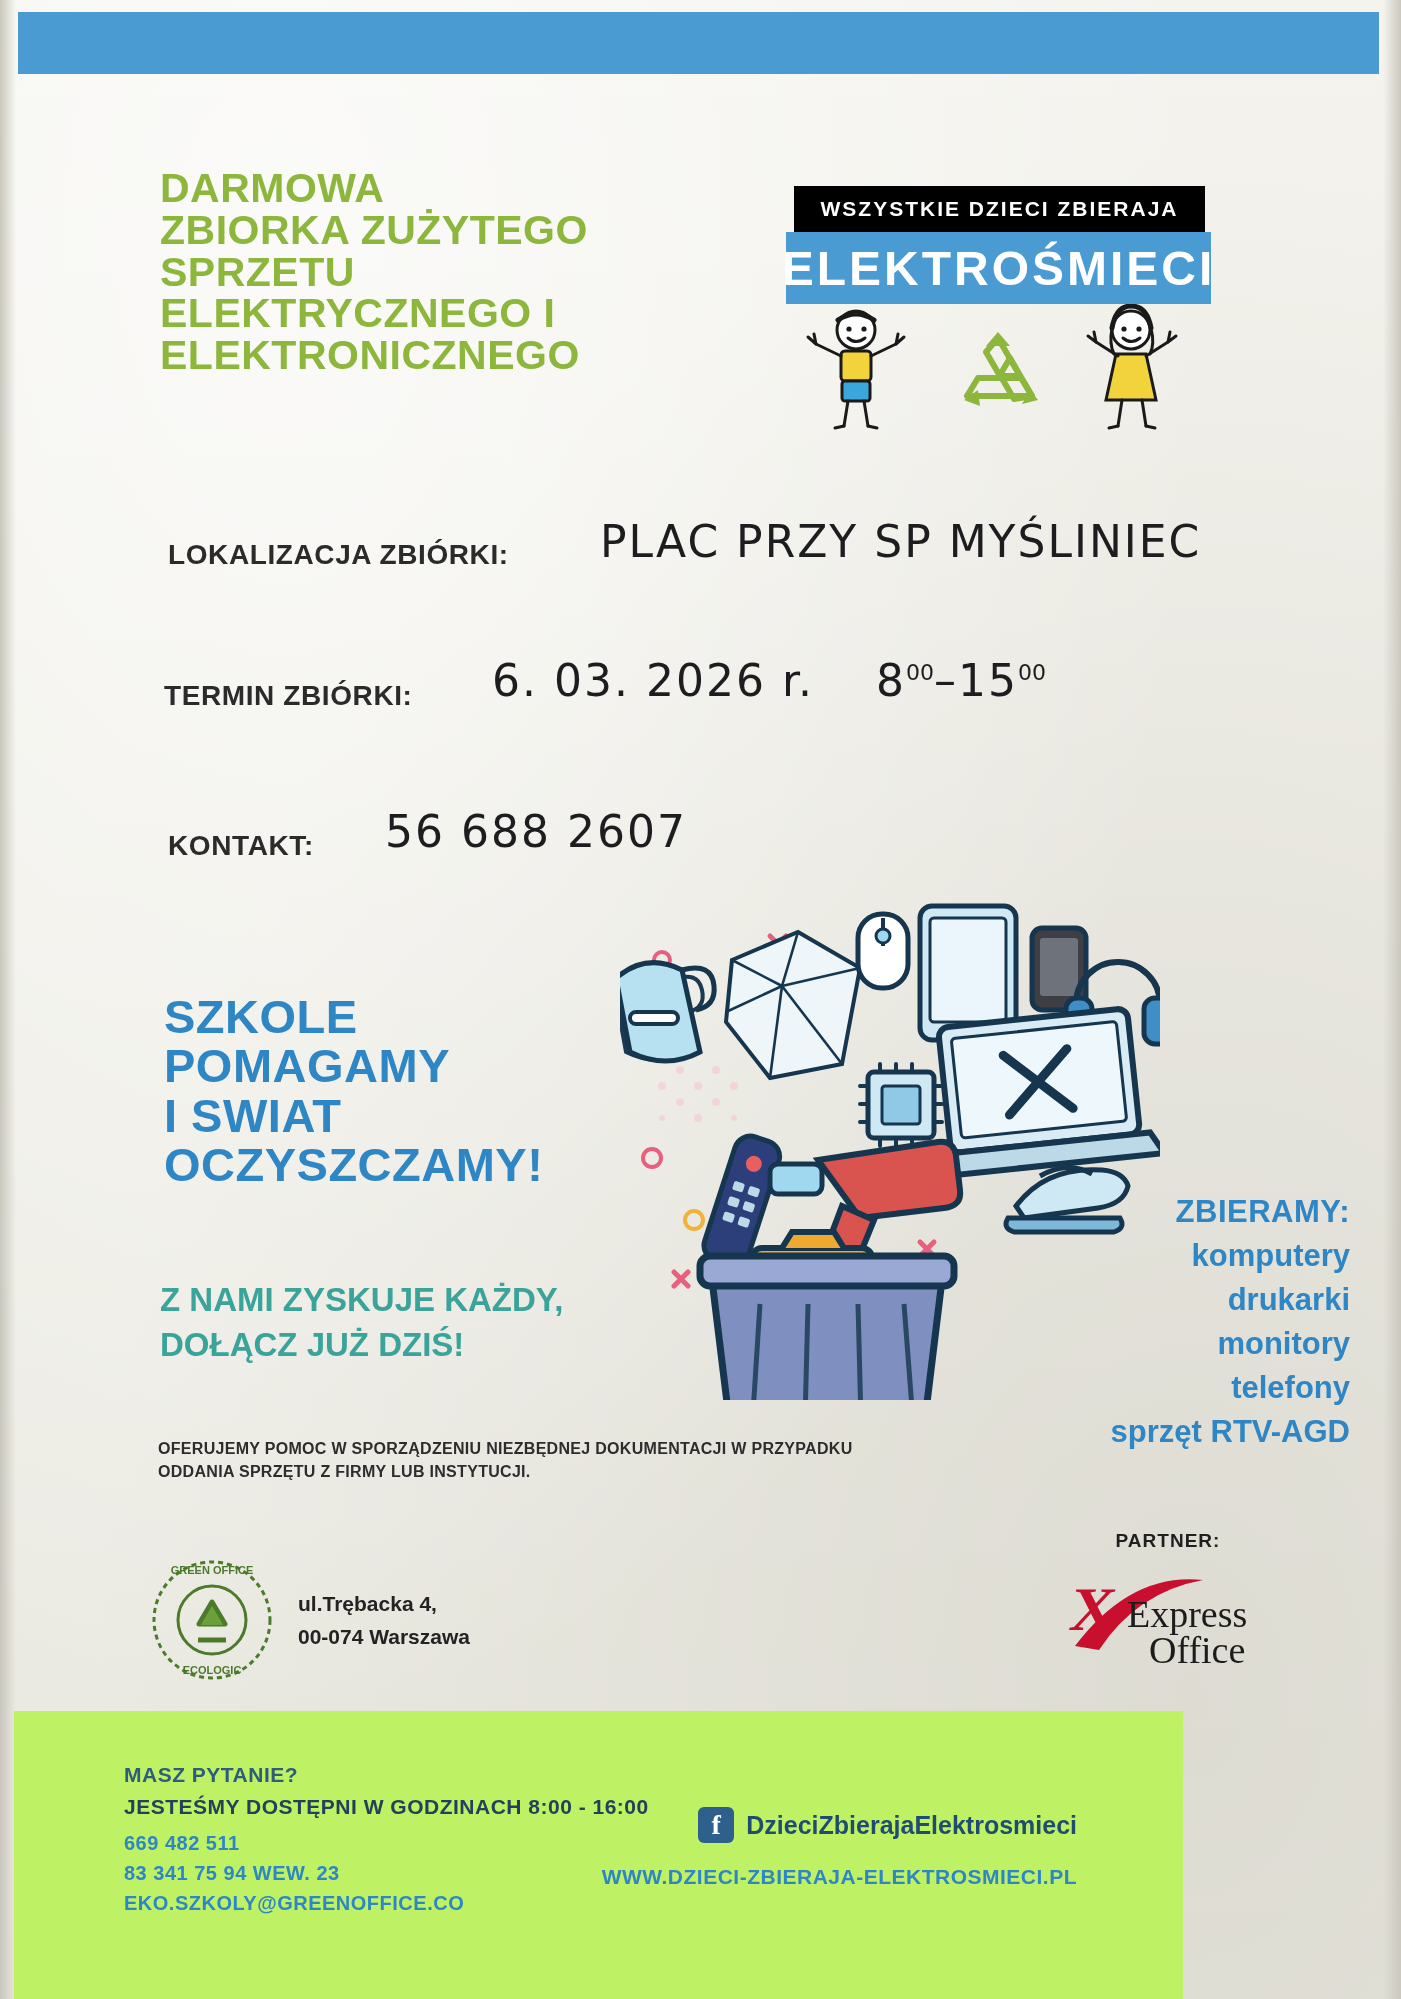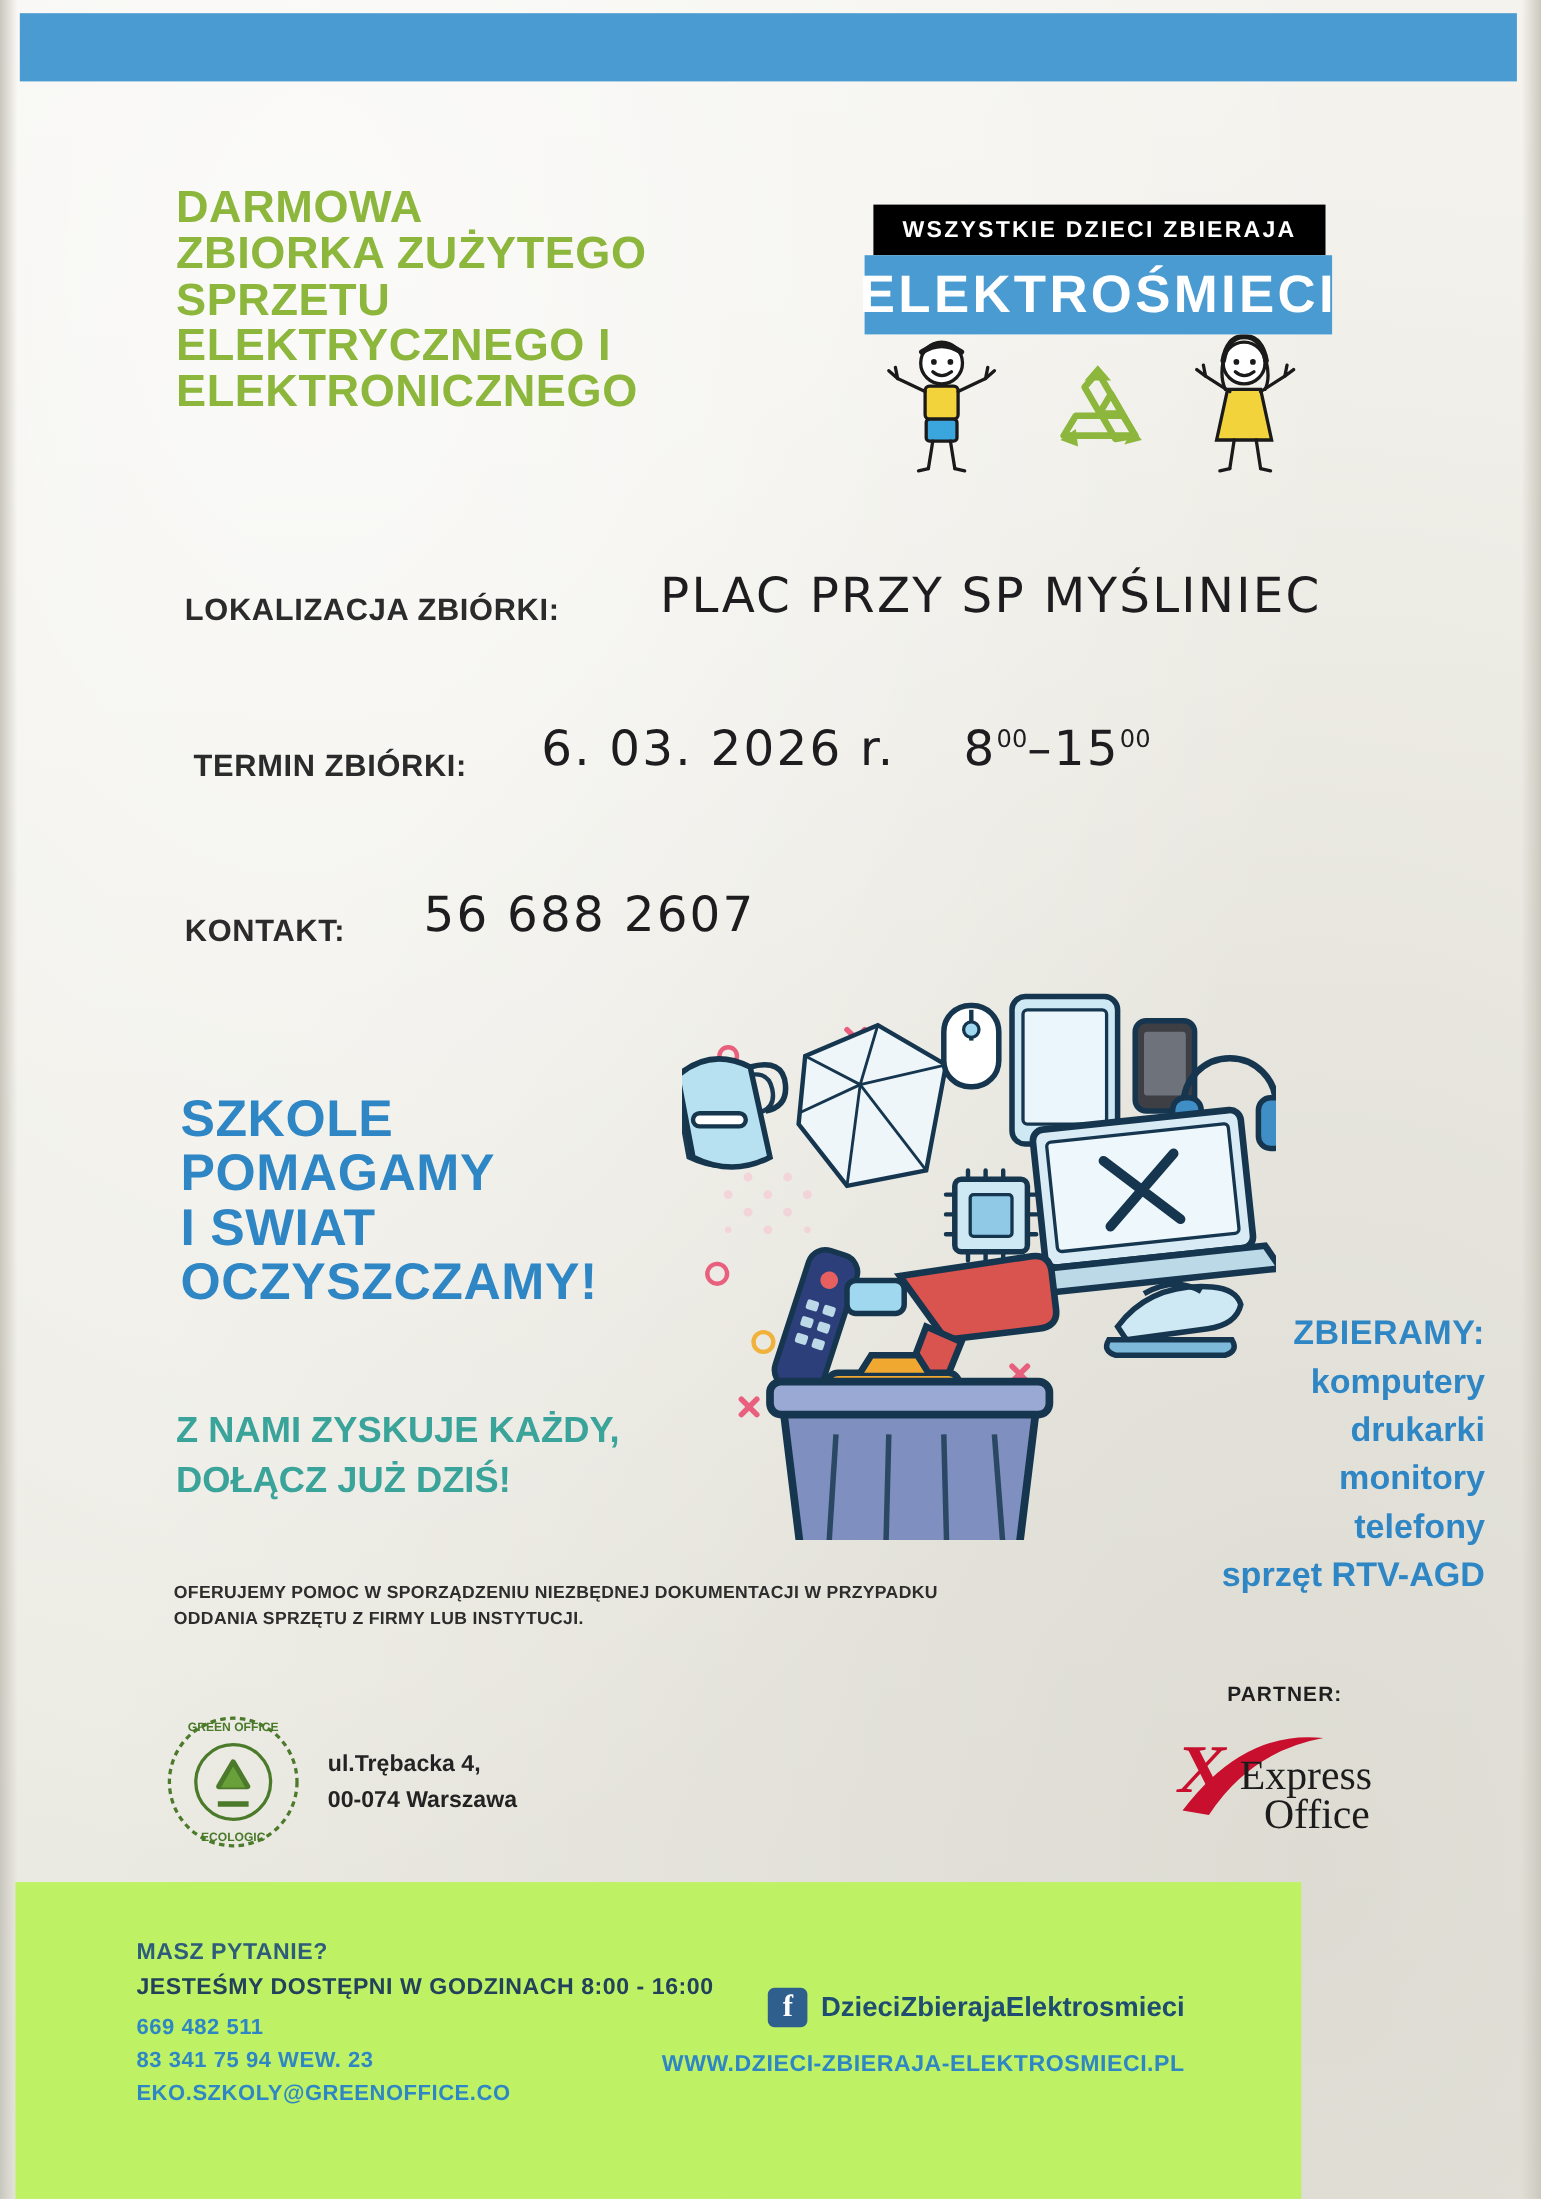--- a/index.html
+++ b/index.html
@@ -122,21 +122,21 @@
     letter-spacing: 2px;
   }
   .sup {
     font-size: 22px;
     vertical-align: super;
     letter-spacing: 0;
   }
 
   .f-loc      { left: 168px; top: 539px; }
   .v-loc      { left: 600px; top: 516px; }
-  .f-term     { left: 176px; top: 680px; }
+  .f-term     { left: 164px; top: 680px; }
   .v-term     { left: 492px; top: 655px; }
   .f-kontakt  { left: 168px; top: 830px; }
   .v-kontakt  { left: 385px; top: 806px; }
 
   
   .slogan {
     position: absolute;
     left: 164px;
     top: 992px;
     width: 520px;

